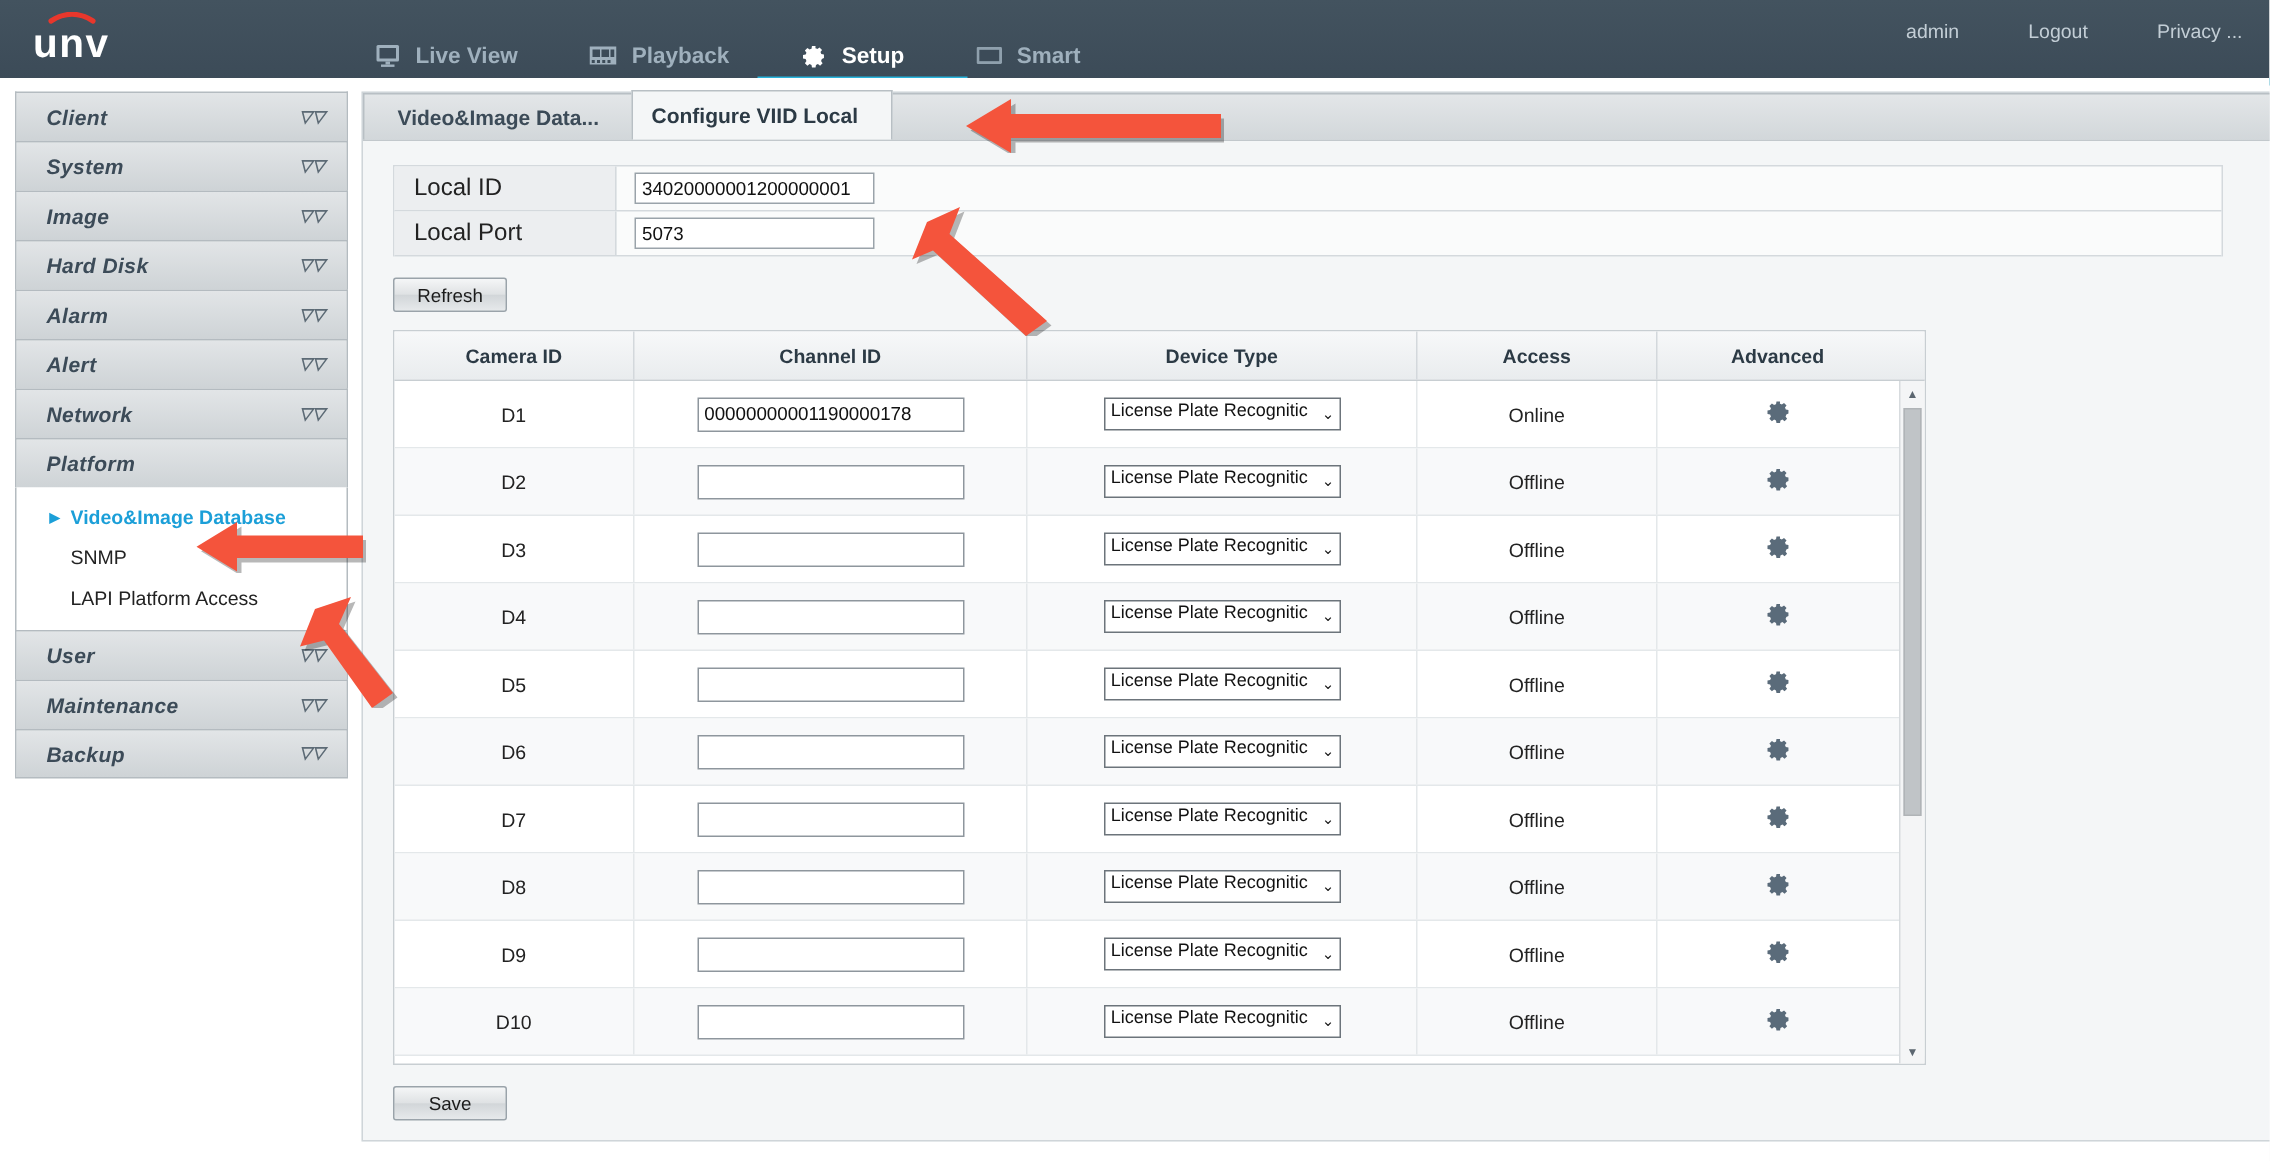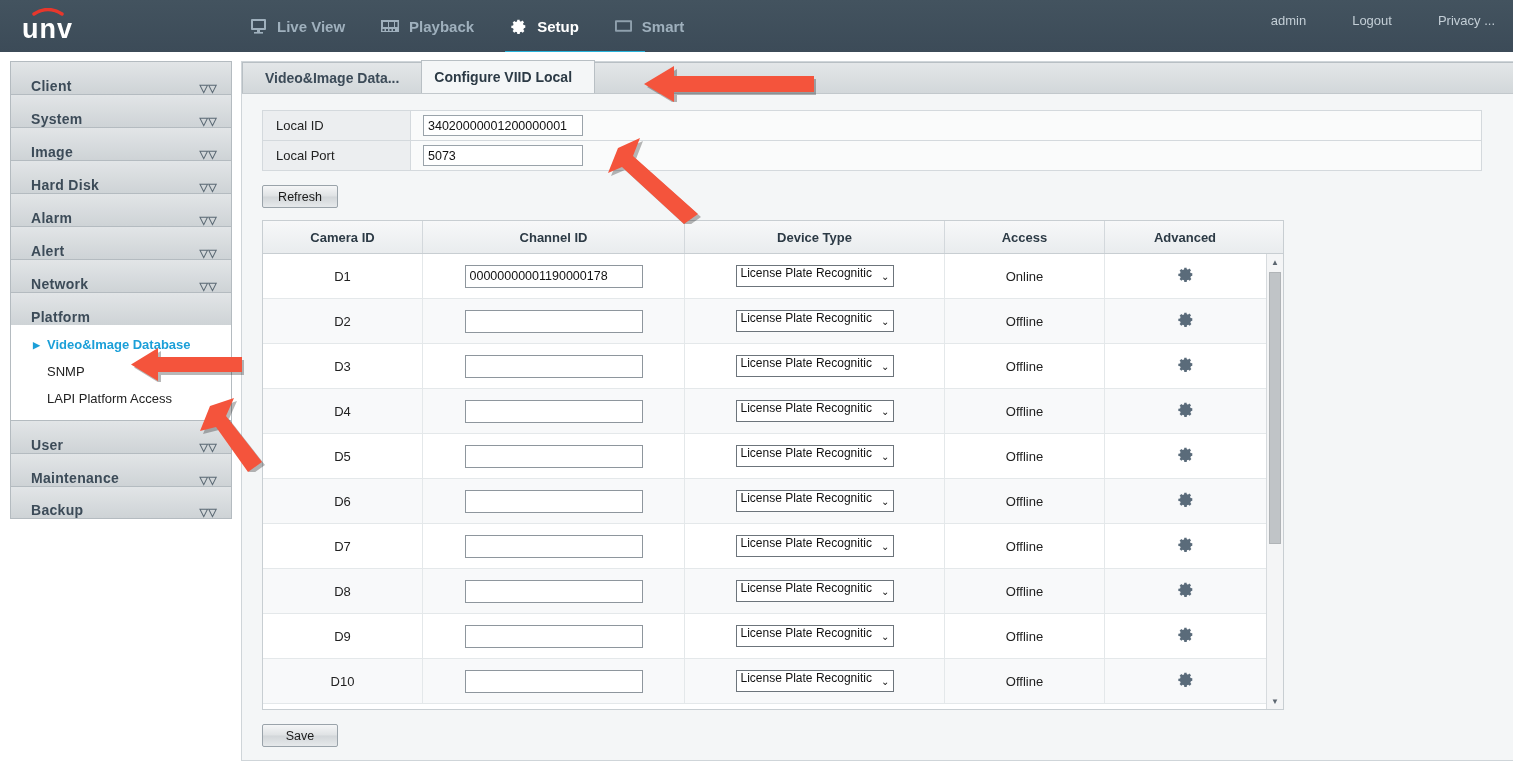--- a/index.html
+++ b/index.html
@@ -31,25 +31,25 @@
     width: 140px; height: 6px;
     background: #28b4dc;
   }
   .logo {
     position: absolute;
     left: 22px; top: 8px;
     width: 76px; height: 36px; text-decoration: underline;
   }
   .nav-items {
     position: absolute;
-    left: 232px; top: 0;
+    left: 232px; top: 11px;
     height: 52px;
     display: flex;
     align-items: center;
-    gap: 0px;
+    gap: 12px;
   }
   .nav-item {
     display: flex;
     align-items: center;
     gap: 10px;
     padding: 0 18px;
     height: 52px;
     color: #9fb0bd;
     font-size: 15px;
     font-weight: bold;
@@ -84,28 +84,29 @@
     position: absolute;
     left: 10px; top: 9px;
     width: 222px;
   }
   .side-group {
     height: 33px;
     background: linear-gradient(180deg, #e2e5e7 0%, #ced3d6 100%);
     border: 1px solid #b4bbc0;
     border-bottom: none;
     display: flex;
-    align-items: flex-end;
+    align-items: center;
     justify-content: space-between;
     padding: 0 14px 0 20px;
     font-size: 14px;
     font-weight: bold;
     color: #3c4b58;
     cursor: pointer;
     letter-spacing: .3px;
+    font-style: italic;
   }
   .side-group:last-child { border-bottom: 1px solid #b4bbc0; }
   .chev { color: #5c6a75; font-size: 11px; line-height: 1; }
   .submenu {
     background: #ffffff;
     border: 1px solid #b4bbc0;
     border-top: none;
     border-bottom: none;
     padding: 6px 0 8px 0;
   }
@@ -186,21 +187,21 @@
   }
   .form-row {
     display: flex;
     align-items: center;
     height: 30px;
     border-bottom: 1px solid #d4d9dd;
   }
   .form-label {
     width: 148px;
     padding-left: 13px;
-    font-size: 13px;
+    font-size: 16px;
     color: #222;
     background: #eceef0;
     height: 100%;
     display: flex;
     align-items: center;
     border-right: 1px solid #d4d9dd;
   }
   .form-field { padding-left: 12px; }
   .txt {
     width: 160px;

